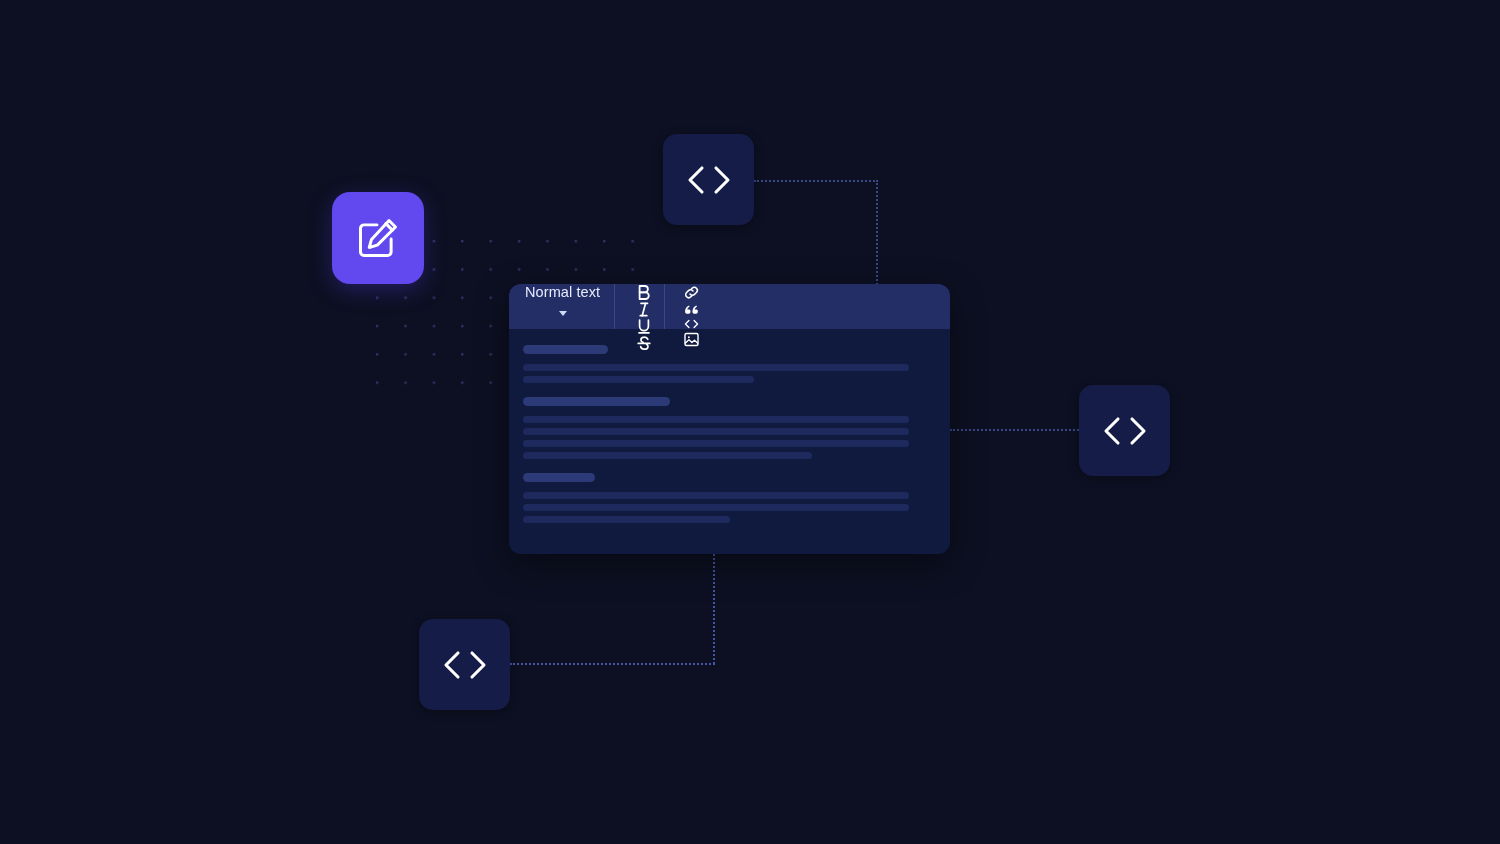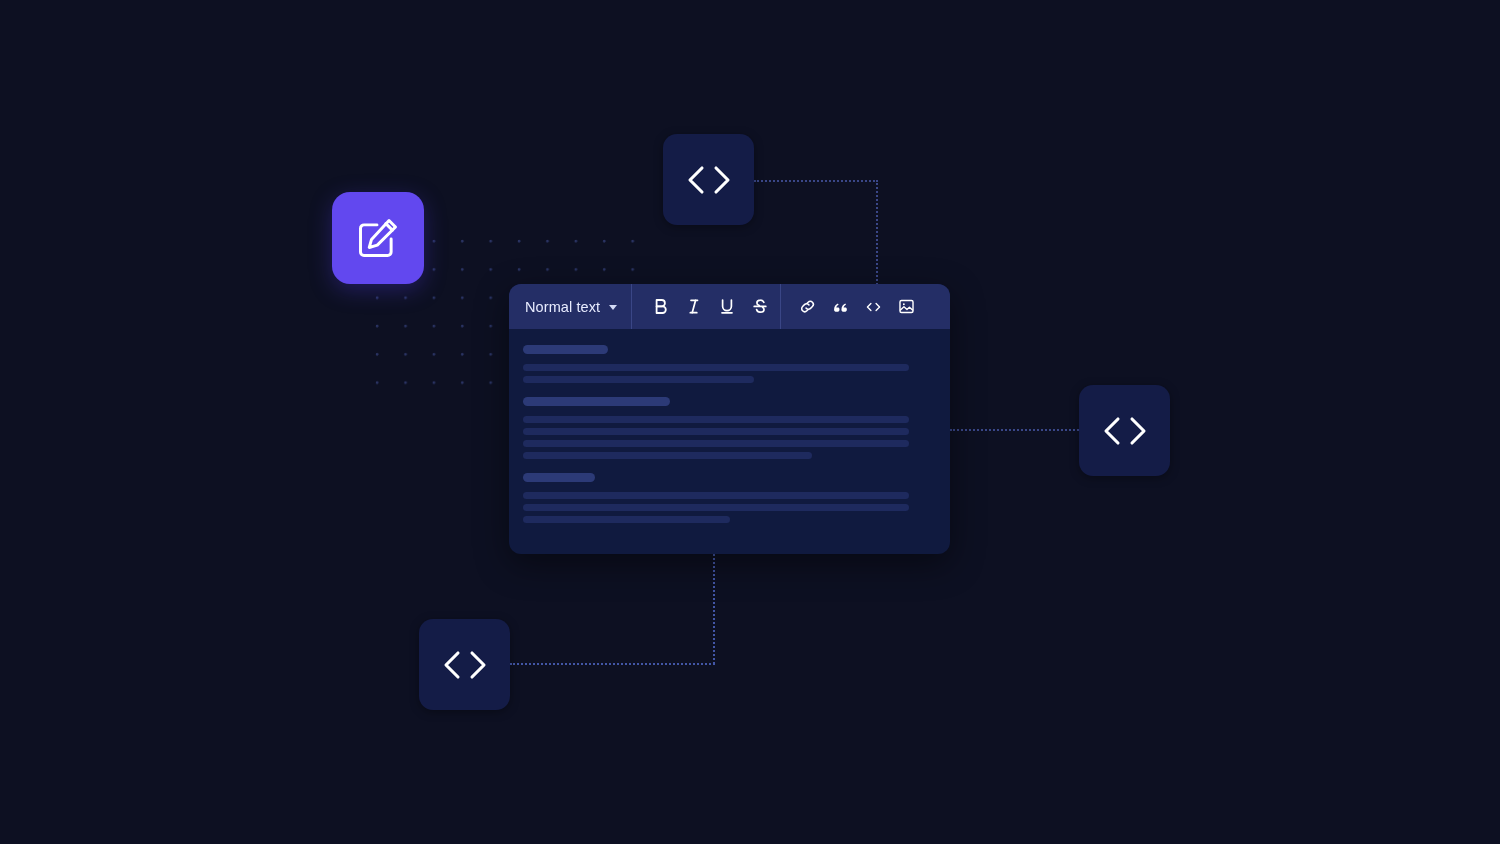--- a/index.html
+++ b/index.html
@@ -87,20 +87,21 @@
   .toolbar {
     height: 45px;
     flex: 0 0 45px;
     background: #242e66;
     display: flex;
     align-items: stretch;
   }
   .tb-group {
     display: flex;
     align-items: center;
+    flex-direction: column;
   }
   .tb-group.style-select {
     padding: 0 14px 0 16px;
     gap: 9px;
     flex: 0 0 auto;
   }
   .tb-sep {
     width: 1px;
     background: #3a4686;
     margin: 0;

